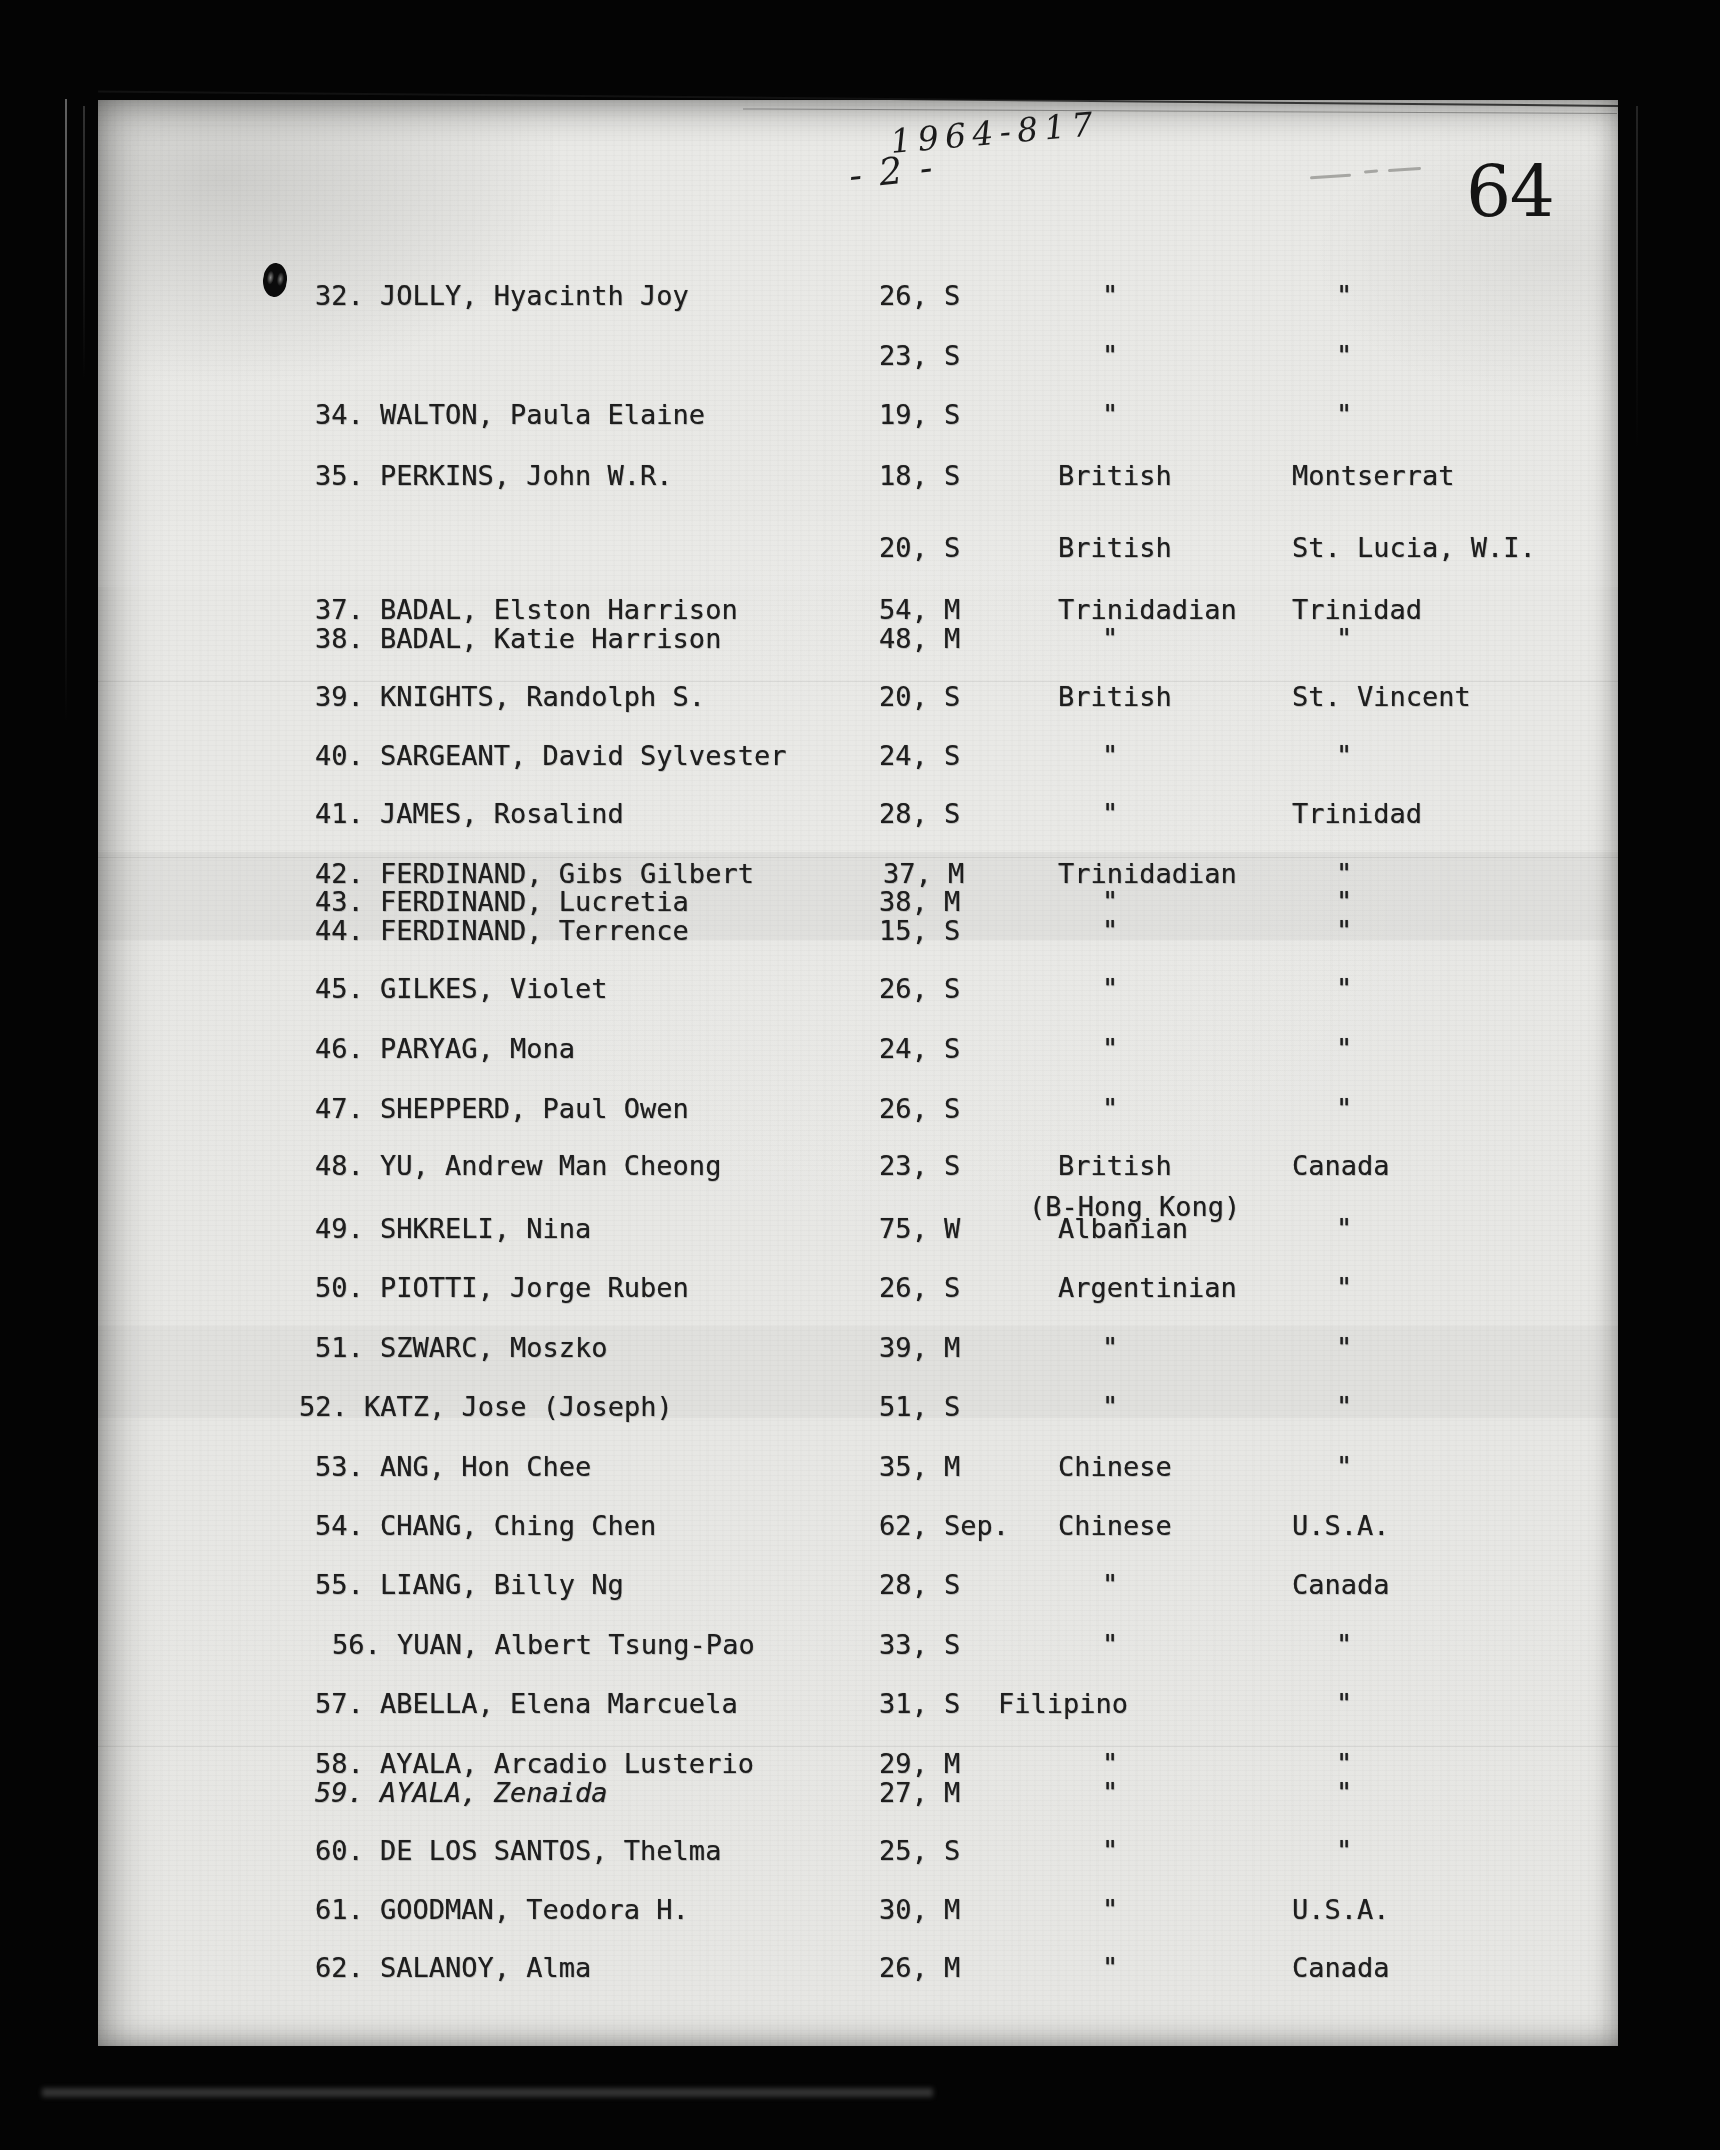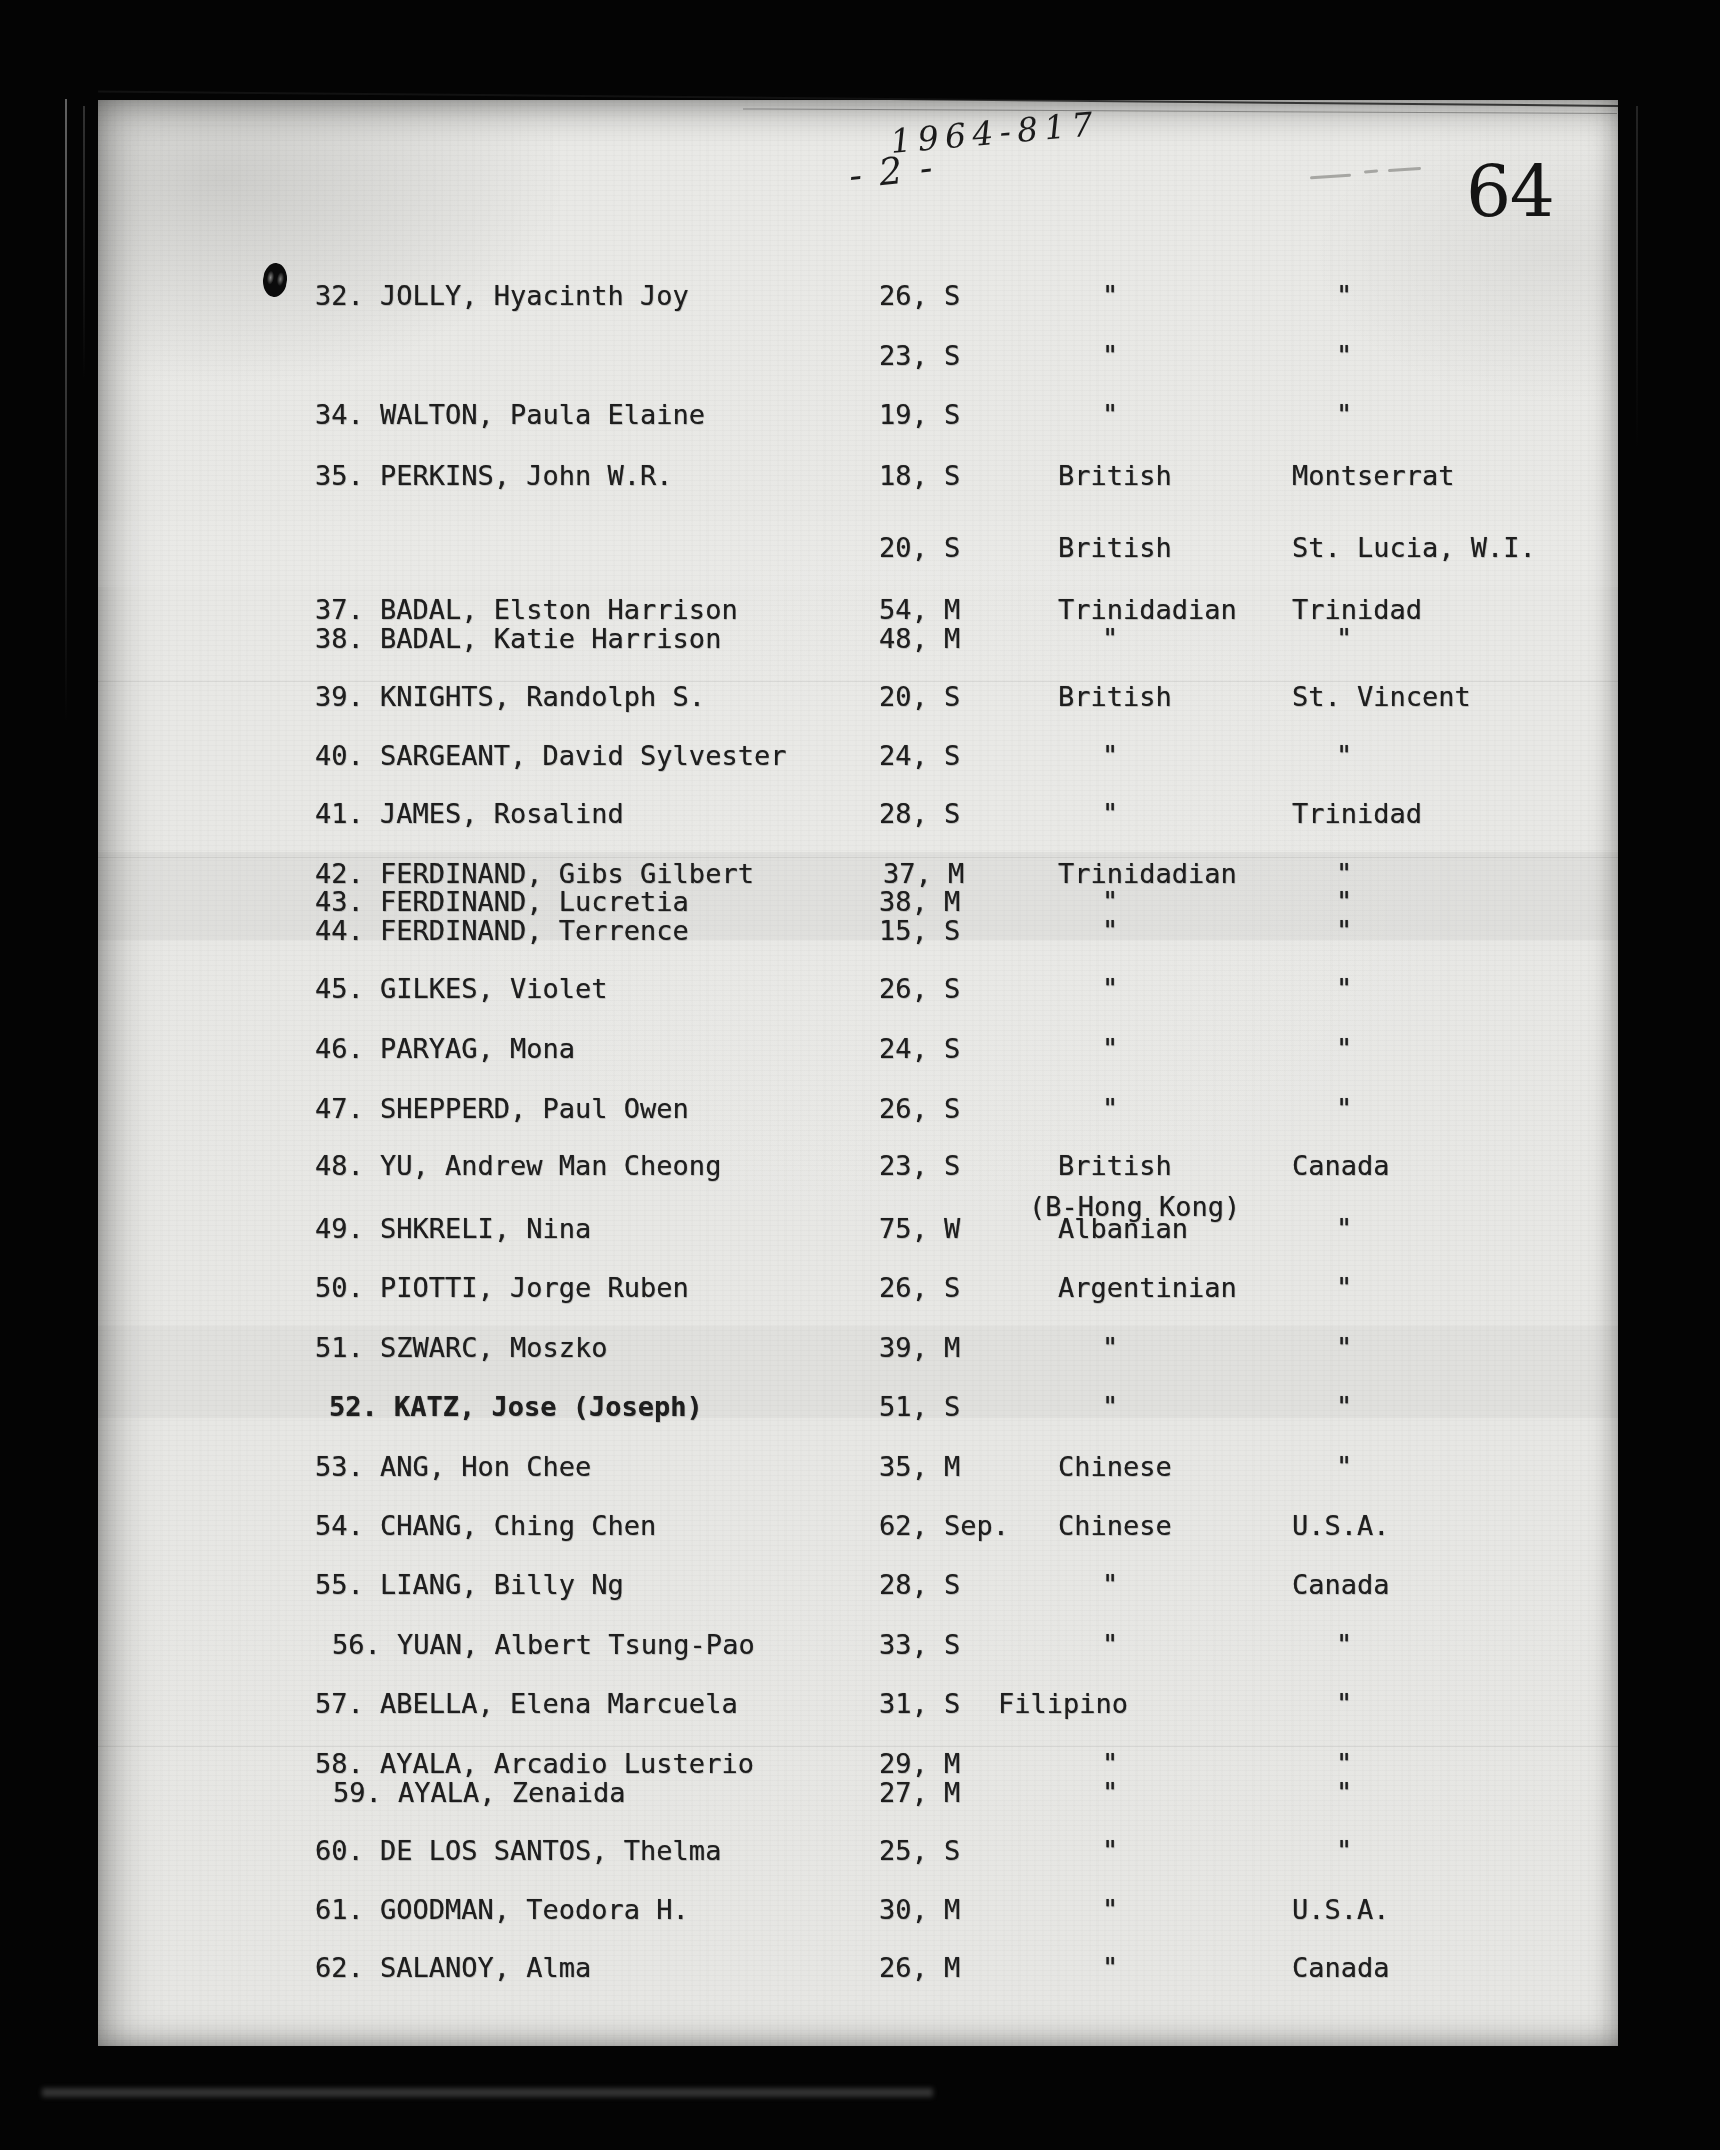--- a/index.html
+++ b/index.html
@@ -223,21 +223,21 @@
         <span class="cell" style="left: 1058px;">Argentinian</span>
         <span class="cell" style="left: 1336px;">"</span>
       </div>
       <div class="row" style="top: 1331px;">
         <span class="cell" style="left: 315px;">51. SZWARC, Moszko</span>
         <span class="cell" style="left: 879px;">39, M</span>
         <span class="cell" style="left: 1102px;">"</span>
         <span class="cell" style="left: 1336px;">"</span>
       </div>
       <div class="row" style="top: 1390px;">
-        <span class="cell" style="left: 329px; font-weight: bold;">52. KATZ, Jose (Joseph)</span>
+        <span class="cell" style="left: 299px;">52. KATZ, Jose (Joseph)</span>
         <span class="cell" style="left: 879px;">51, S</span>
         <span class="cell" style="left: 1102px;">"</span>
         <span class="cell" style="left: 1336px;">"</span>
       </div>
       <div class="row" style="top: 1450px;">
         <span class="cell" style="left: 315px;">53. ANG, Hon Chee</span>
         <span class="cell" style="left: 879px;">35, M</span>
         <span class="cell" style="left: 1058px;">Chinese</span>
         <span class="cell" style="left: 1336px;">"</span>
       </div>
@@ -265,21 +265,21 @@
         <span class="cell" style="left: 998px;">Filipino</span>
         <span class="cell" style="left: 1336px;">"</span>
       </div>
       <div class="row" style="top: 1747px;">
         <span class="cell" style="left: 315px;">58. AYALA, Arcadio Lusterio</span>
         <span class="cell" style="left: 879px;">29, M</span>
         <span class="cell" style="left: 1102px;">"</span>
         <span class="cell" style="left: 1336px;">"</span>
       </div>
       <div class="row" style="top: 1776px;">
-        <span class="cell" style="left: 333px;">59. AYALA, Zenaida</span>
+        <span class="cell" style="left: 315px; font-style: italic;">59. AYALA, Zenaida</span>
         <span class="cell" style="left: 879px;">27, M</span>
         <span class="cell" style="left: 1102px;">"</span>
         <span class="cell" style="left: 1336px;">"</span>
       </div>
       <div class="row" style="top: 1834px;">
         <span class="cell" style="left: 315px;">60. DE LOS SANTOS, Thelma</span>
         <span class="cell" style="left: 879px;">25, S</span>
         <span class="cell" style="left: 1102px;">"</span>
         <span class="cell" style="left: 1336px;">"</span>
       </div>

